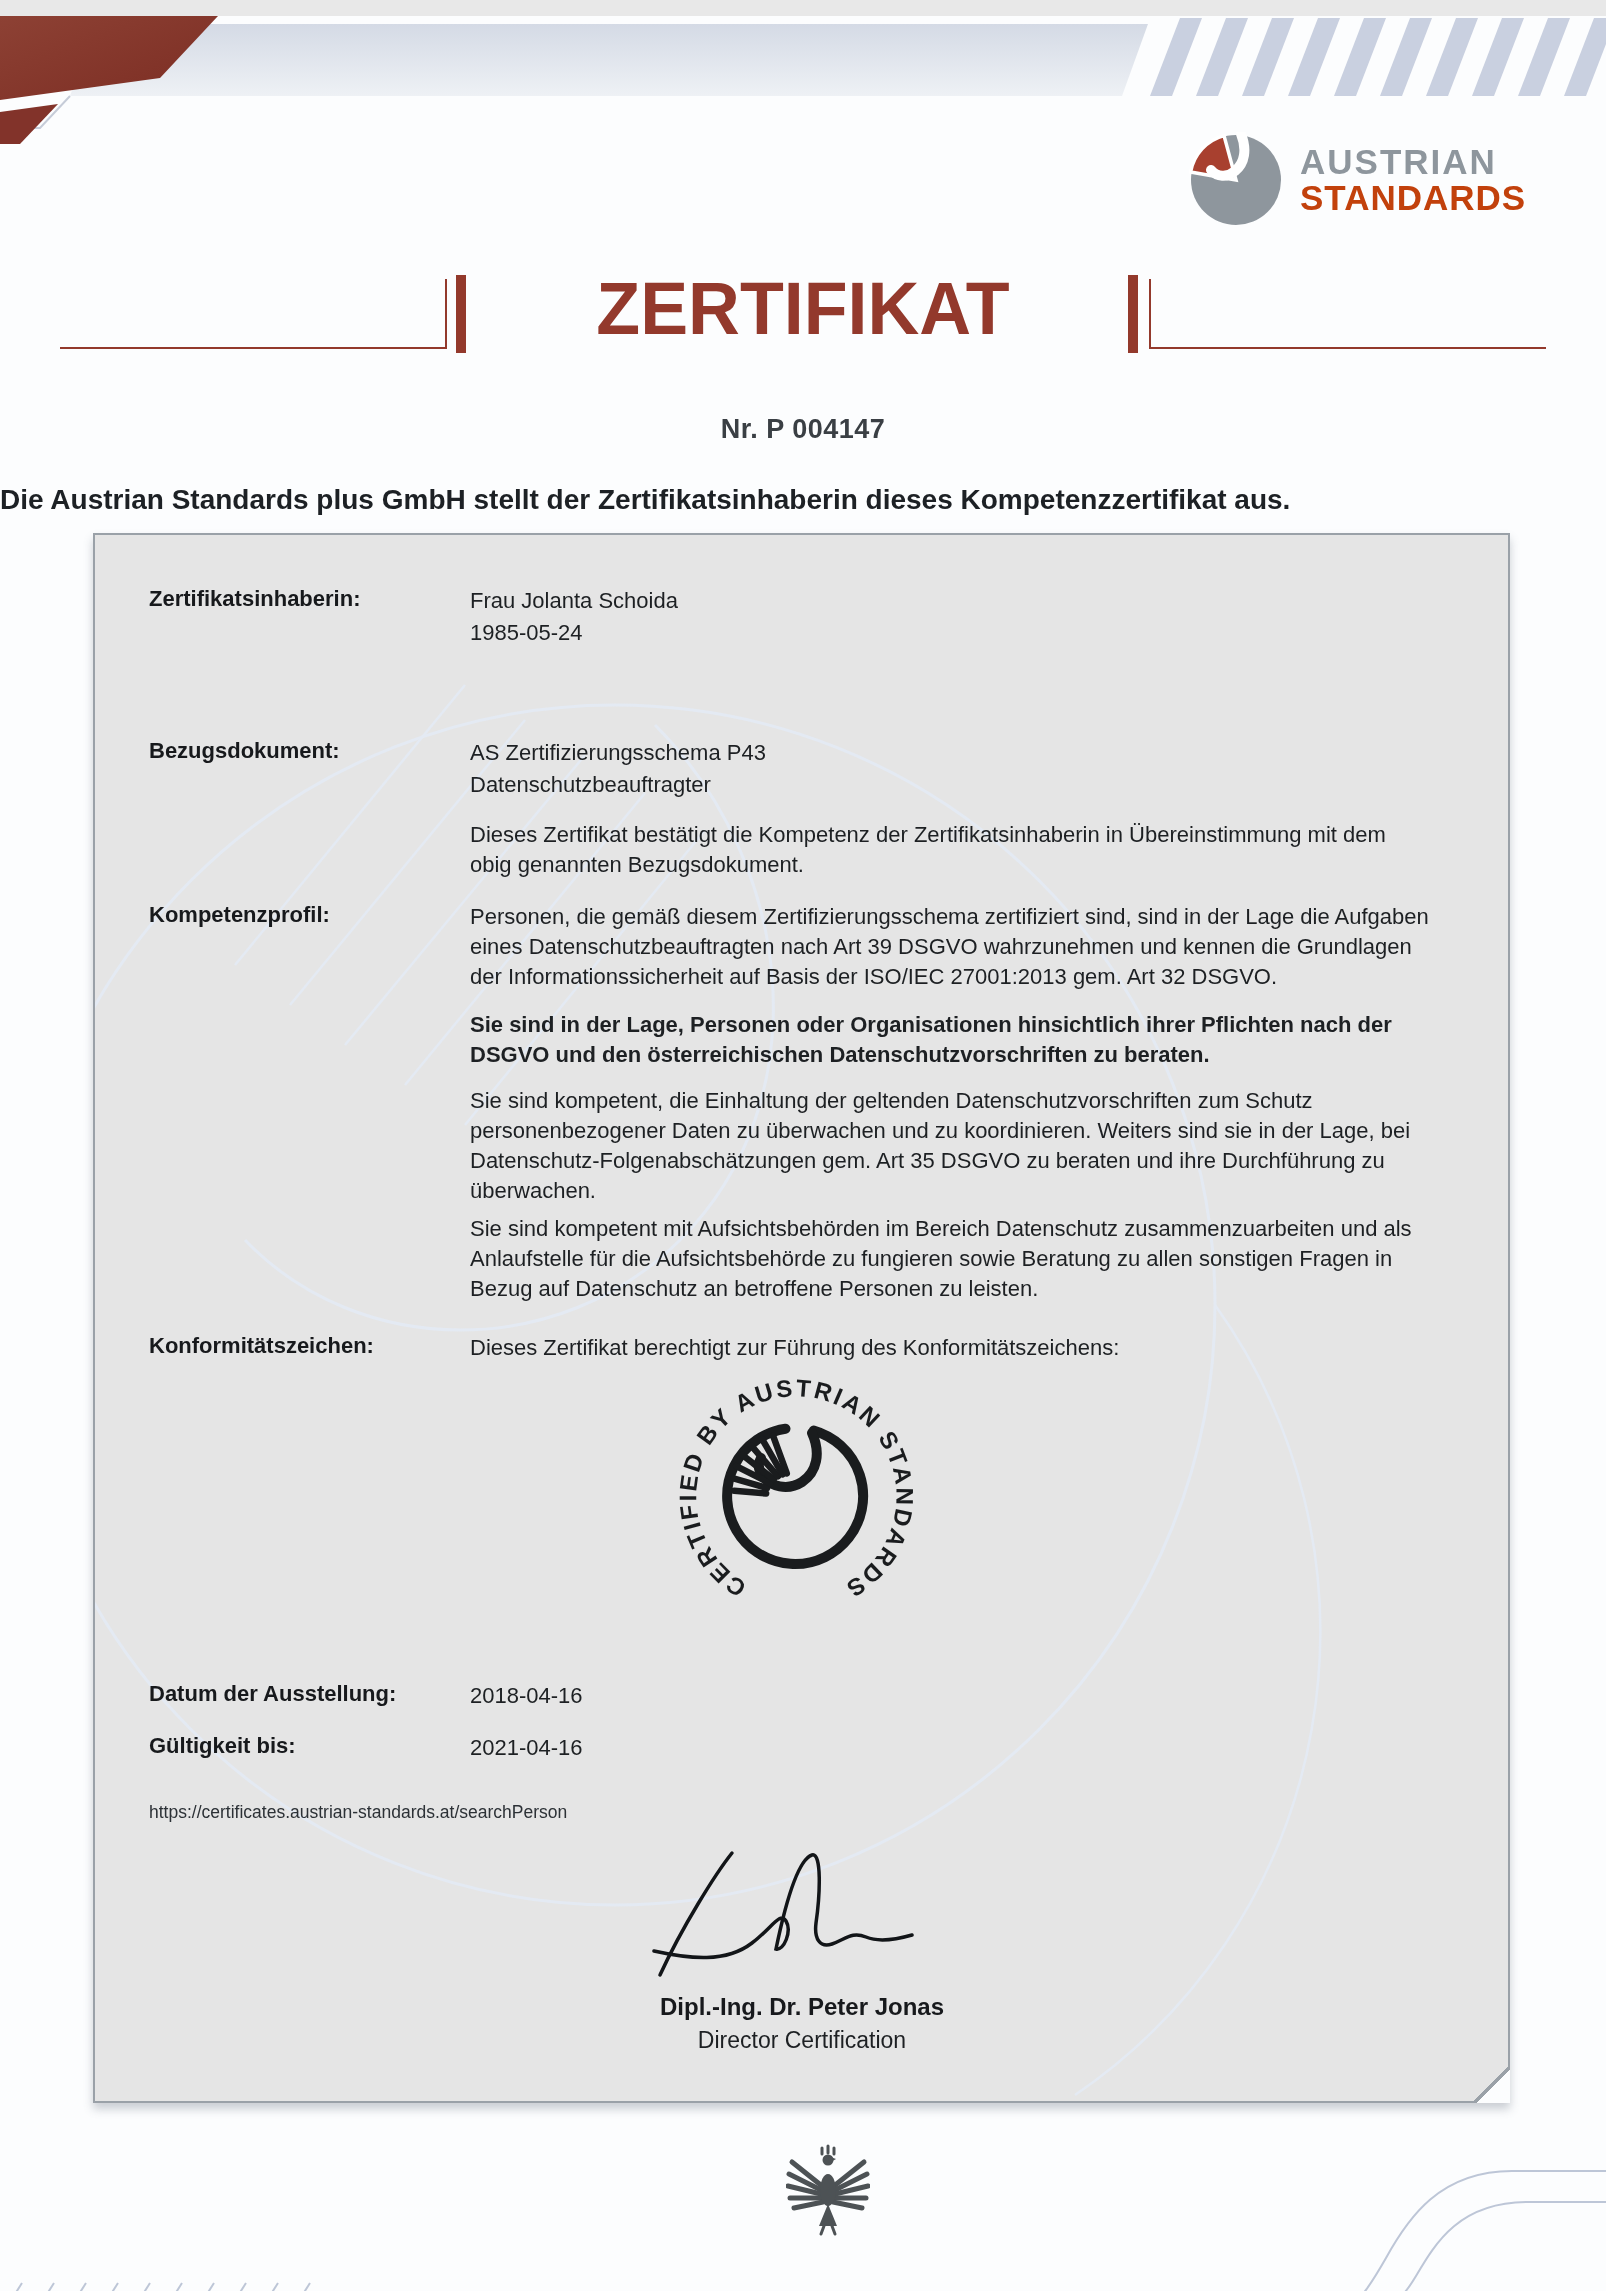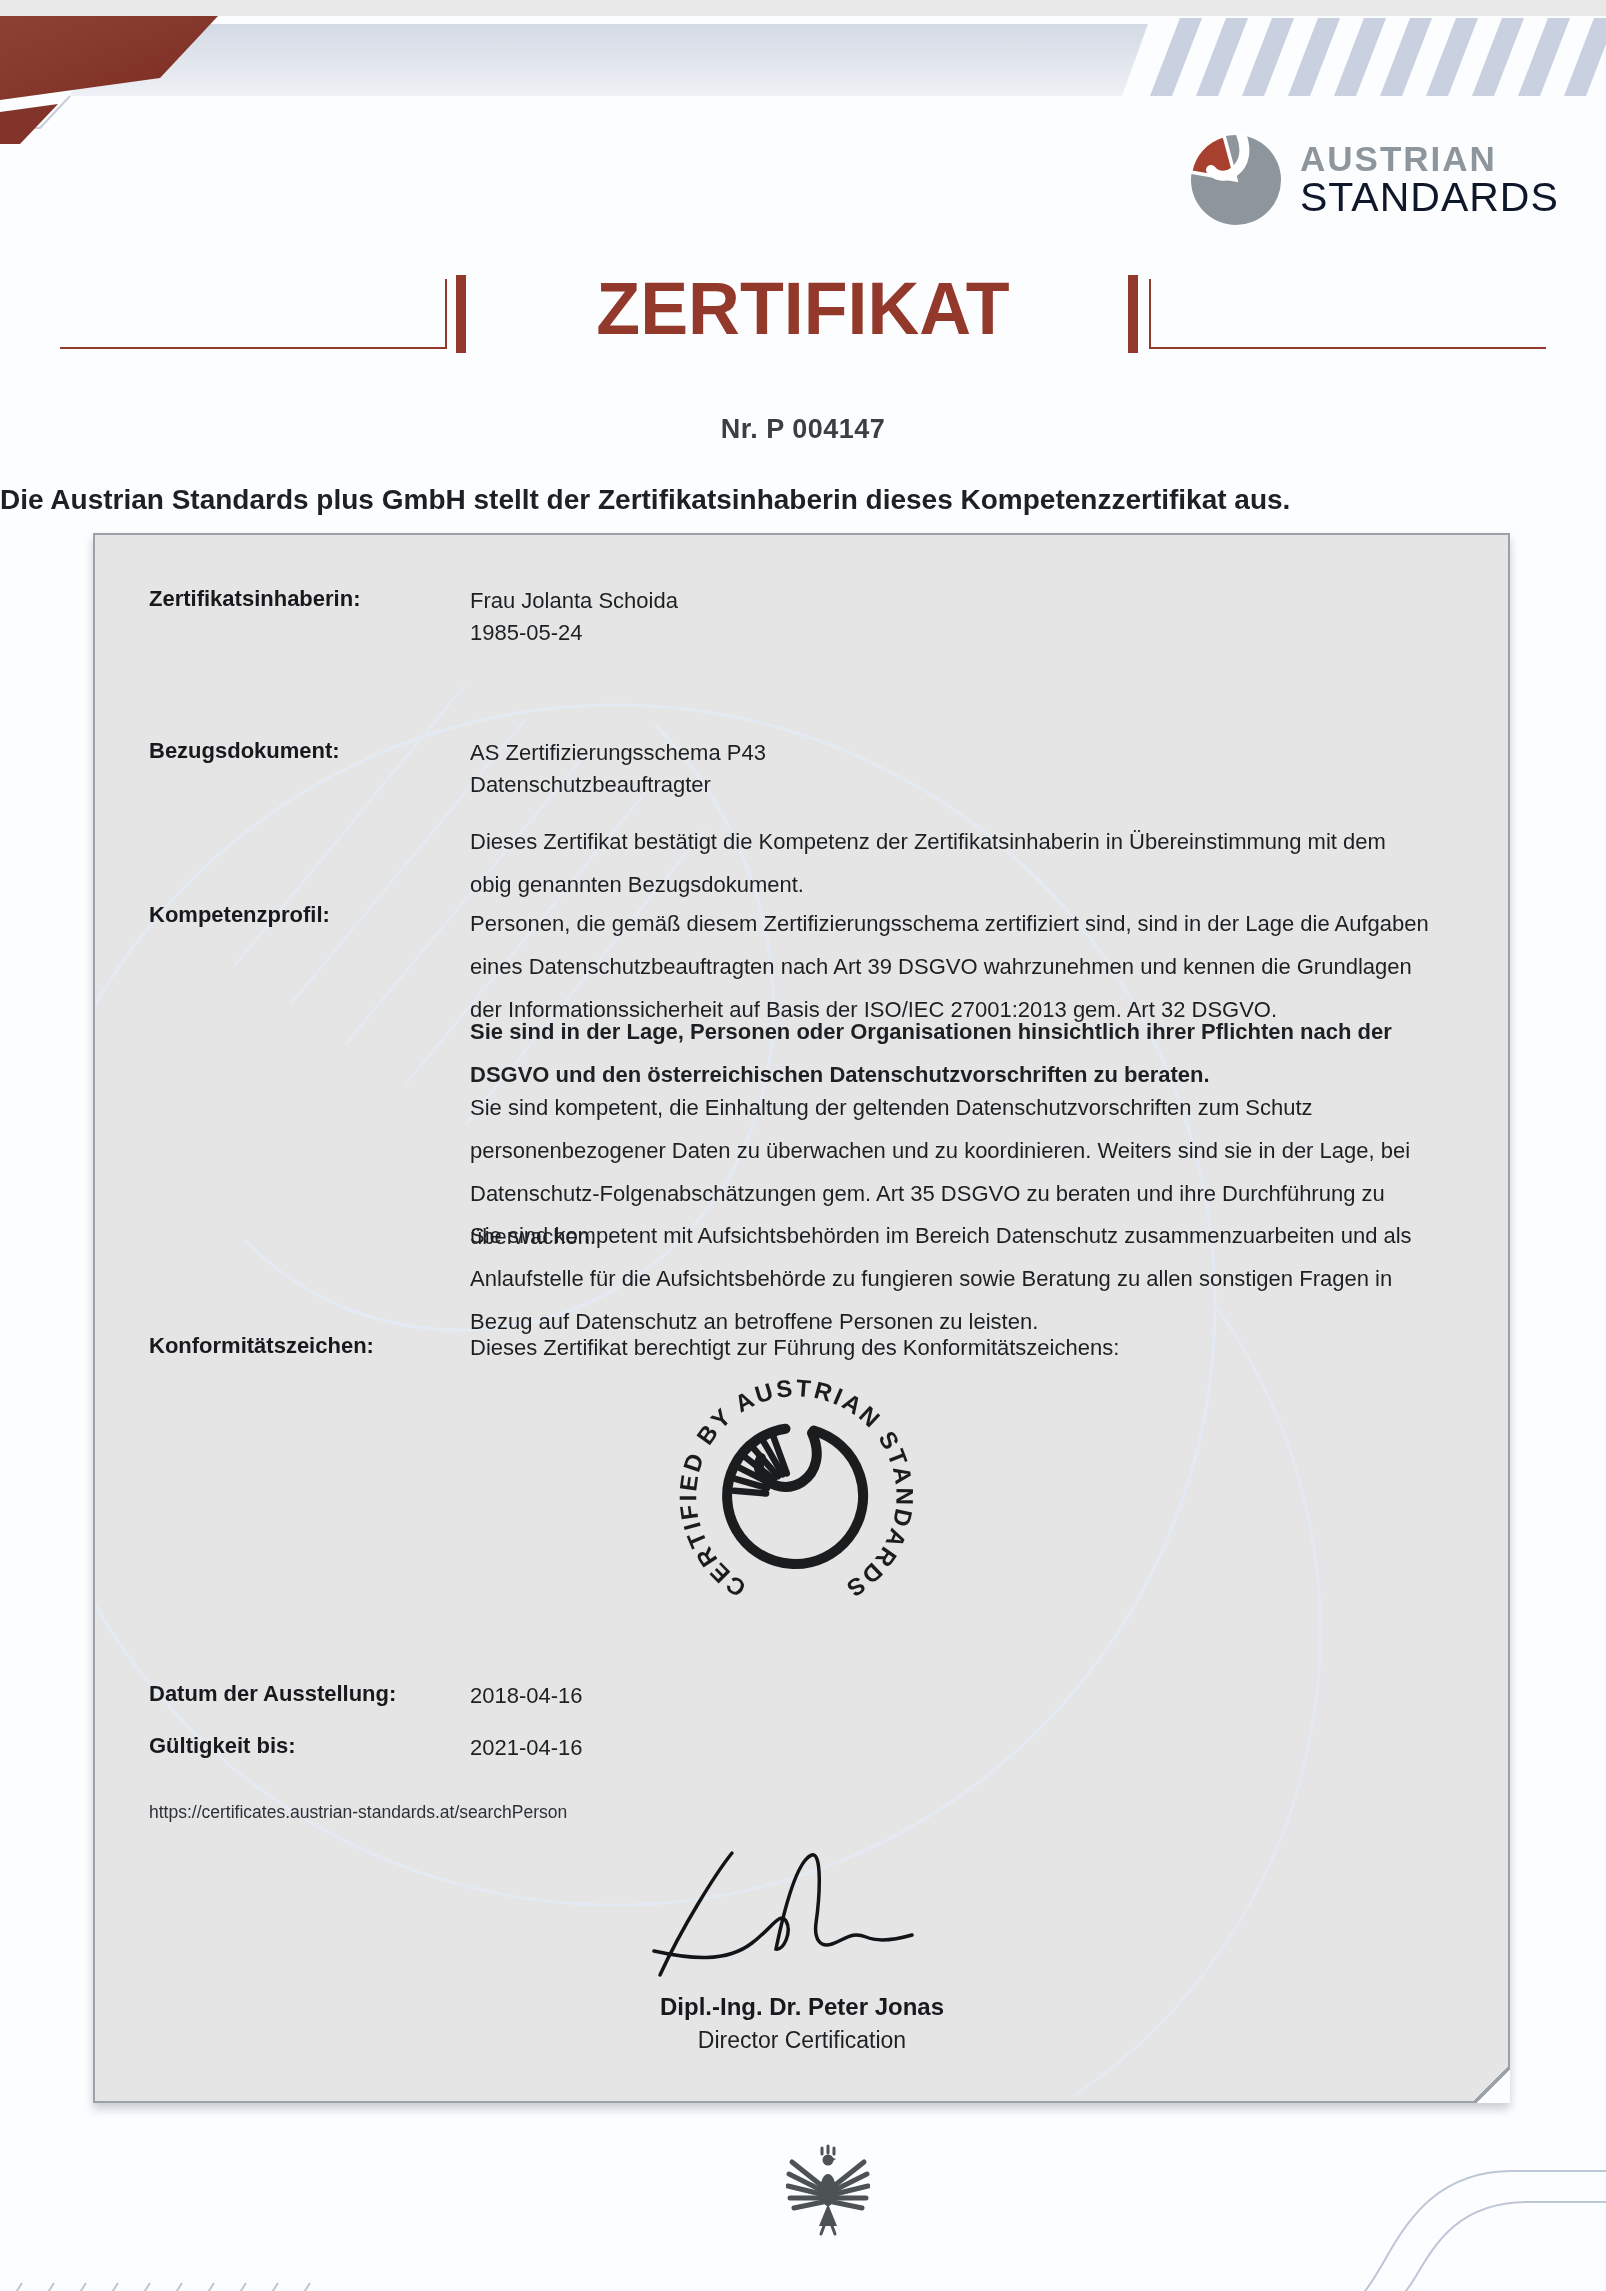--- a/index.html
+++ b/index.html
@@ -11,21 +11,21 @@
   svg{display:block;}
   .abs{position:absolute;}
 
   
   .header-deco{left:0; top:0; width:1606px; height:200px;}
 
   
   .brand{left:1188px; top:116px; display:flex; align-items:center; gap:16px;}
   .brand-text{display:flex; flex-direction:column; line-height:1.02;}
   .brand-line1{font-size:35px; font-weight:bold; letter-spacing:2px; color:#8e969d;}
-  .brand-line2{font-size:41px; font-weight:normal; letter-spacing:1px; color:#0f172a;}
+  .brand-line2{font-size:35px; font-weight:bold; letter-spacing:1px; color:#c2410c;}
 
   
   .title{left:0; top:250px; width:1606px; text-align:center;
          font-size:74px; font-weight:bold; letter-spacing:0px; color:#93392c;
          transform:scaleX(.97);}
   .deco{background:#93392c;}
   .cert-no{left:0; top:398px; width:1606px; text-align:center;
            font-size:27px; font-weight:bold; color:#3a3f44; letter-spacing:.5px;}
   .intro{left:0; top:468px; width:1606px; text-align:left;
          font-size:28px; font-weight:bold; color:#1d2125;}
@@ -35,21 +35,21 @@
        border:2px solid #9aa1a8; background:#e5e5e5;
        box-shadow:0 6px 9px rgba(95,105,120,.32);}
   .chamfer{right:-2px; bottom:-2px; width:36px; height:36px;
        background:linear-gradient(135deg, rgba(0,0,0,0) calc(50% - 1.5px),
                   #9aa1a8 calc(50% - 1.5px), #9aa1a8 calc(50% + 1.5px),
                   #fcfdfe calc(50% + 1.5px));}
   .watermark{left:0; top:0; width:1413px; height:1566px; pointer-events:none;}
 
   .row-label{font-size:22px; font-weight:bold; color:#17191c; white-space:nowrap;}
   .row-value{font-size:22px; color:#1d2023; line-height:30px;}
-  .para{font-size:22px; color:#1d2023; line-height:43px; width:960px;}
+  .para{font-size:22px; color:#1d2023; line-height:30px; width:960px;}
   .lbl-x{left:54px;}
   .val-x{left:375px;}
   .small-note{left:54px; font-size:17.5px; line-height:26px; color:#2c3136;}
 
   .sig-name{left:407px; width:600px; text-align:center;
             font-size:24px; font-weight:bold; color:#17191c;}
   .sig-title{left:407px; width:600px; text-align:center;
              font-size:23px; color:#1d2023;}
 
   

